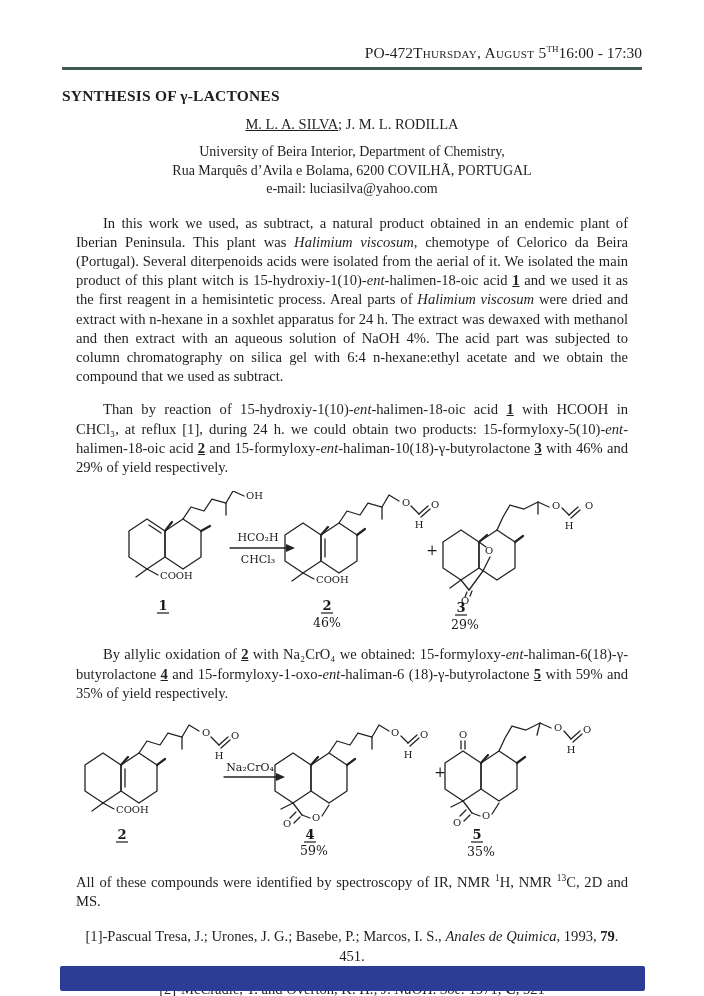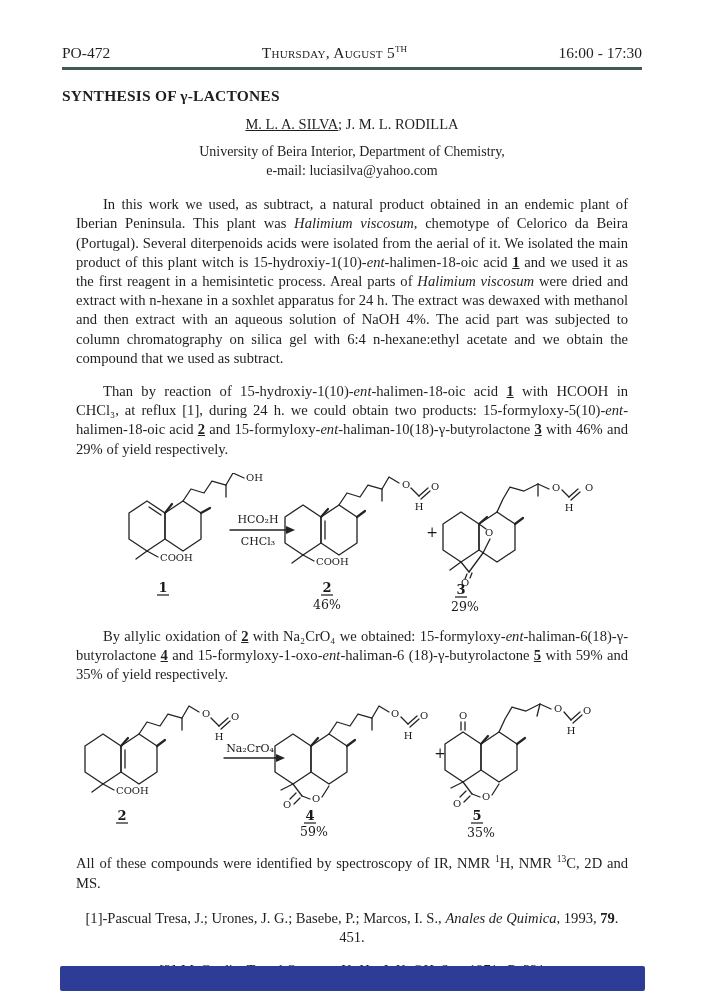--- a/index.html
+++ b/index.html
@@ -1,21 +1,21 @@
 <!DOCTYPE html>
 <html><head>
 <meta charset="utf-8">
 <style>
   html,body{margin:0;padding:0}
   body{
     width:704px;height:996px;background:#ffffff;position:relative;overflow:hidden;
     font-family:"Liberation Serif","DejaVu Serif",serif;color:#1f1f1f;
   }
   .col{position:absolute;left:62px;top:44px;width:580px}
-  .hdr{display:flex;justify-content:space-between;align-items:baseline;font-size:15.5px}
+  .hdr{display:flex;justify-content:flex-end;align-items:baseline;font-size:15.5px}
   .hdr-center{font-variant:small-caps;letter-spacing:.3px}
   .hdr-sup{font-size:9px;vertical-align:super;letter-spacing:0}
   .rule{height:3px;margin-top:5px;background:#3f5b56}
   .title{text-align:left;font-weight:bold;font-size:15.5px;margin-top:17px;letter-spacing:.2px}
   .authors{text-align:center;font-size:14.5px;margin-top:11px}
   .authors .u{text-decoration:underline}
   .affil{text-align:center;font-size:14px;margin-top:10px;line-height:18.5px}
   .bodytext p{margin:14px;font-size:14.6px;line-height:19.2px;text-align:justify;text-indent:27px}
   .bodytext p.first{margin-top:15px}
   .bodytext p.noindent{text-indent:0}
@@ -53,20 +53,21 @@
   <div class="rule" style="background-color: rgb(63, 91, 86);"></div>
 
   <div class="title">SYNTHESIS OF γ-LACTONES</div>
 
   <div class="authors">
     <span class="u">M. L. A. SILVA</span><span>; </span><span>J. M. L. RODILLA</span>
   </div>
 
   <div class="affil">
     <div>University of Beira Interior, Department of Chemistry,</div>
+    <div>Rua Marquês d’Avila e Bolama, 6200 COVILHÃ, PORTUGAL</div>
     <div>e-mail: luciasilva@yahoo.com</div>
   </div>
 
   <div class="bodytext">
     <p class="first"><span class="seg-n">In this work we used, as subtract, a natural product obtained in an endemic plant of Iberian Peninsula. This plant was </span><span class="seg-i">Halimium viscosum</span><span class="seg-n">, chemotype of Celorico da Beira (Portugal). Several diterpenoids acids were isolated from the aerial of it. We isolated the main product of this plant witch is 15-hydroxiy-1(10)-</span><span class="seg-i">ent</span><span class="seg-n">-halimen-18-oic acid </span><span class="seg-bu">1</span><span class="seg-n"> and we used it as the first reagent in a hemisintetic process. Areal parts of </span><span class="seg-i">Halimium viscosum</span><span class="seg-n"> were dried and extract with n-hexane in a soxhlet apparatus for 24 h. The extract was dewaxed with methanol and then extract with an aqueous solution of NaOH 4%. The acid part was subjected to column chromatography on silica gel with 6:4 n-hexane:ethyl acetate and we obtain the compound that we used as subtract.</span></p>
     <p><span class="seg-n">Than by reaction of 15-hydroxiy-1(10)-</span><span class="seg-i">ent</span><span class="seg-n">-halimen-18-oic acid </span><span class="seg-bu">1</span><span class="seg-n"> with HCOOH in CHCl₃, at reflux [1], during 24 h. we could obtain two products: 15-formyloxy-5(10)-</span><span class="seg-i">ent</span><span class="seg-n">-halimen-18-oic acid </span><span class="seg-bu">2</span><span class="seg-n"> and 15-formyloxy-</span><span class="seg-i">ent</span><span class="seg-n">-haliman-10(18)-γ-butyrolactone </span><span class="seg-bu">3</span><span class="seg-n"> with 46% and 29% of yield respectively.</span></p>
 
     <svg class="scheme" width="580" height="140" viewBox="62 433 580 140">
       <g>
         <path class="bond" d="M147,461 L165,473 L165,499 L147,511 L129,499 L129,473 Z"></path>

